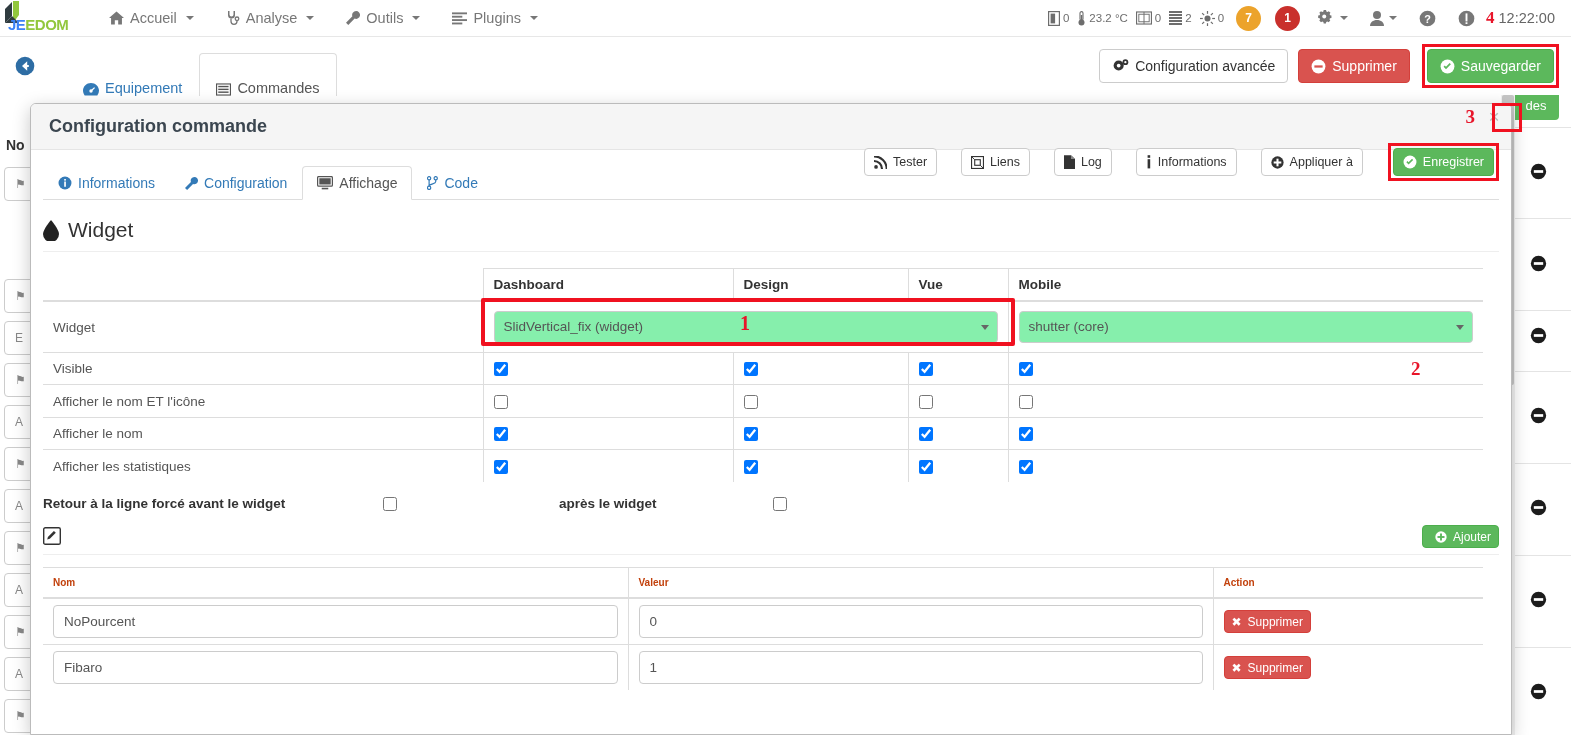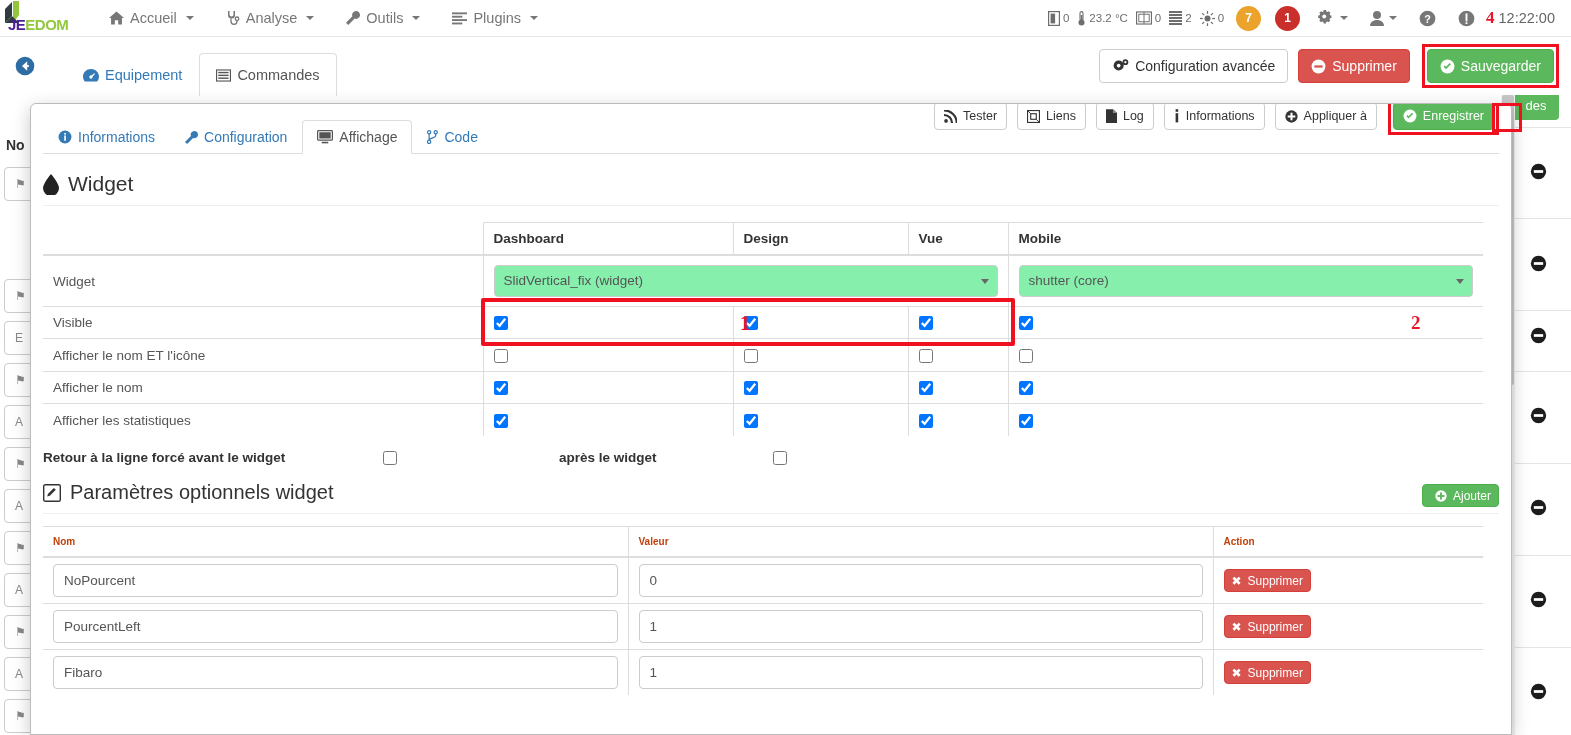--- a/index.html
+++ b/index.html
@@ -26,21 +26,21 @@
     display: flex; align-items: flex-end; padding-left: 2px;
   }
   .brand-mark {
     position: absolute; left: 3px; top: 1px;
     width: 26px; height: 24px;
   }
   .brand-text {
     font-weight: bold; font-size: 15px; letter-spacing: -0.5px;
     position: absolute; left: 8px; bottom: 4px;
   }
-  .brand-text .dark { color: #4c1d95; }
+  .brand-text .dark { color: #3b82f6; }
   .brand-text .green { color: #92c73d; }
 
   .nav-items { display: flex; align-items: center; margin-left: 33px; }
   .nav-item {
     display: flex; align-items: center; gap: 6px;
     padding: 0 16px; height: 37px;
     color: #777777; font-size: 14.5px;
     cursor: pointer; white-space: nowrap;
   }
   .caret {
@@ -84,21 +84,21 @@
     position: absolute; top: 94px; left: 0; width: 1571px; height: 1px;
     background: #dddddd; z-index: 3;
   }
   .back-circle {
     margin-left: 14px; width: 22px; height: 22px;
     display:flex; align-items:center; justify-content:center;
     color: #2e6da4; cursor: pointer;
   }
   .tabs-main { display: flex; align-items: flex-end; height: 58px; margin-left: 30px; }
   .tab-main {
-    display: flex; align-items: center; gap: 6px;
+    display: flex; align-items: flex-end; gap: 6px;
     padding: 0 16px; height: 43px; color: #337ab7;
     font-size: 14.5px; cursor: pointer; white-space: nowrap;
     border: 1px solid transparent; border-bottom: none;
     border-radius: 4px 4px 0 0; background: transparent;
     position: relative; top: 1px;
   }
   .tab-main.active {
     background: #ffffff; color: #555555;
     border-color: #dddddd;
   }
@@ -185,21 +185,21 @@
     display: flex; align-items: center; gap: 6px;
     padding: 0 14px; height: 34px; color: #337ab7;
     font-size: 14px; cursor: pointer; white-space: nowrap;
     border: 1px solid transparent; border-radius: 4px 4px 0 0;
     position: relative; top: 1px;
   }
   .tab-m.active { background: #fff; color: #555; border-color: #ddd; border-bottom-color: #fff; }
 
   .modal-tools {
     position: absolute; right: 0; top: -19px;
-    display: flex; align-items: center; gap: 2px;
+    display: flex; align-items: center; gap: 16px;
   }
 
   
   .sect {
     margin: 18px 12px 0 12px;
     font-size: 21px; color: #333;
     display: flex; align-items: center; gap: 9px;
     padding-bottom: 9px; border-bottom: 1px solid #eeeeee;
     position: relative;
   }
@@ -538,20 +538,27 @@
             <path d="M3.8 8.2l2.6 2.7 5.2-5.3-1.3-1.3-3.9 3.9-1.3-1.3z" fill="#5cb85c"></path>
           </svg>
         <span>Sauvegarder</span>
       </button>
     </span>
   </div>
 </div>
 <div class="subbar-line"></div>
 
 <div class="modal">
+  <div class="modal-header">
+    <div class="modal-title">Configuration commande</div>
+    <div class="modal-close-group">
+      <span class="marker" style="font-size:19px;">3</span>
+      <button class="modal-close">×</button>
+    </div>
+  </div>
 
   <div class="modal-body">
 
     <div class="tabs-modal">
       <div class="tab-m">
         <svg width="14" height="14" viewBox="0 0 16 16">
             <circle cx="8" cy="8" r="7.4" fill="#337ab7"></circle>
             <rect x="7.1" y="6.3" width="1.9" height="6" fill="#fff"></rect>
             <rect x="7.1" y="3.4" width="1.9" height="1.9" fill="#fff"></rect>
           </svg>
@@ -705,21 +712,20 @@
       <span class="cb-cell1"><input type="checkbox" class="cb" style=""></span>
       <span class="lbl2">après le widget</span>
       <span><input type="checkbox" class="cb" style=""></span>
     </div>
 
     <div class="sect" style="margin-top:16px; font-size:20px;">
       <svg width="18" height="18" viewBox="0 0 18 18">
           <rect x="0.7" y="0.7" width="16.6" height="16.6" rx="1.6" fill="none" stroke="#333" stroke-width="1.4"></rect>
           <path d="M4.2 12.5l.7-2.6 6-6 1.9 1.9-6 6z" fill="#333"></path>
         </svg>
-      <span>Paramètres optionnels widget</span>
       <button class="btn btn-xs btn-success right-btn">
         <svg width="12" height="12" viewBox="0 0 14 14">
             <circle cx="7" cy="7" r="6.6" fill="#fff"></circle>
             <rect x="5.9" y="2.9" width="2.2" height="8.2" fill="#5cb85c"></rect>
             <rect x="2.9" y="5.9" width="8.2" height="2.2" fill="#5cb85c"></rect>
           </svg>
         <span>Ajouter</span>
       </button>
     </div>
 
@@ -736,30 +742,20 @@
           <td><input class="inp" value="NoPourcent" style=""></td>
           <td class="cellsep"><input class="inp" value="0" style=""></td>
           <td class="cellsep">
             <button class="btn btn-xs btn-danger">
               <span>✖</span>
               <span>Supprimer</span>
             </button>
           </td>
         </tr>
         <tr>
-          <td><input class="inp" value="PourcentLeft" style=""></td>
-          <td class="cellsep"><input class="inp" value="1" style=""></td>
-          <td class="cellsep">
-            <button class="btn btn-xs btn-danger">
-              <span>✖</span>
-              <span>Supprimer</span>
-            </button>
-          </td>
-        </tr>
-        <tr>
           <td><input class="inp" value="Fibaro" style=""></td>
           <td class="cellsep"><input class="inp" value="1" style=""></td>
           <td class="cellsep">
             <button class="btn btn-xs btn-danger">
               <span>✖</span>
               <span>Supprimer</span>
             </button>
           </td>
         </tr>
       </tbody>

